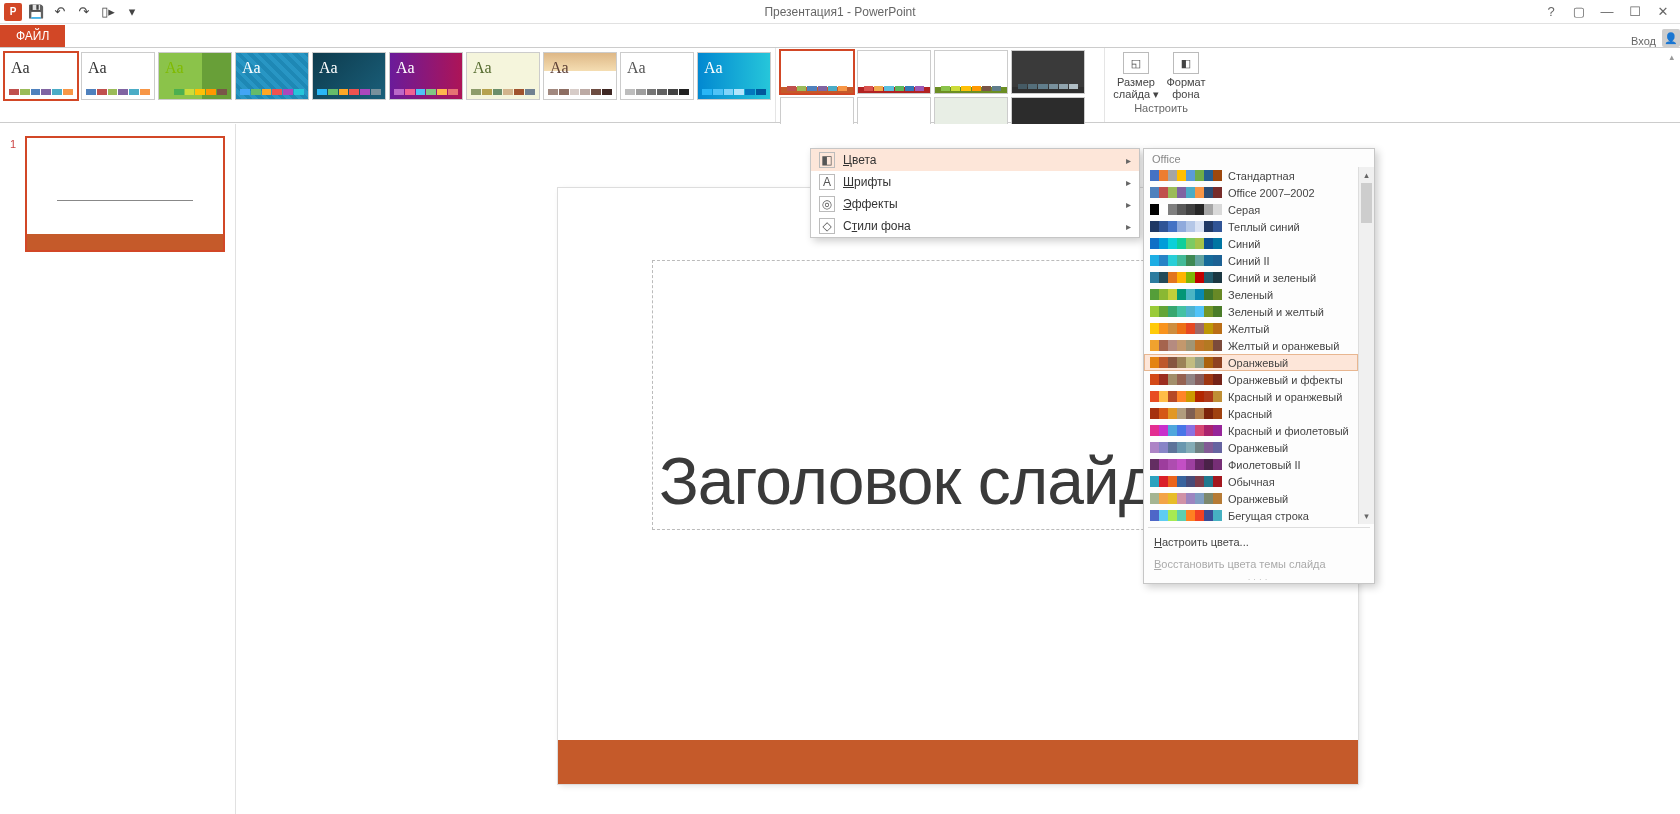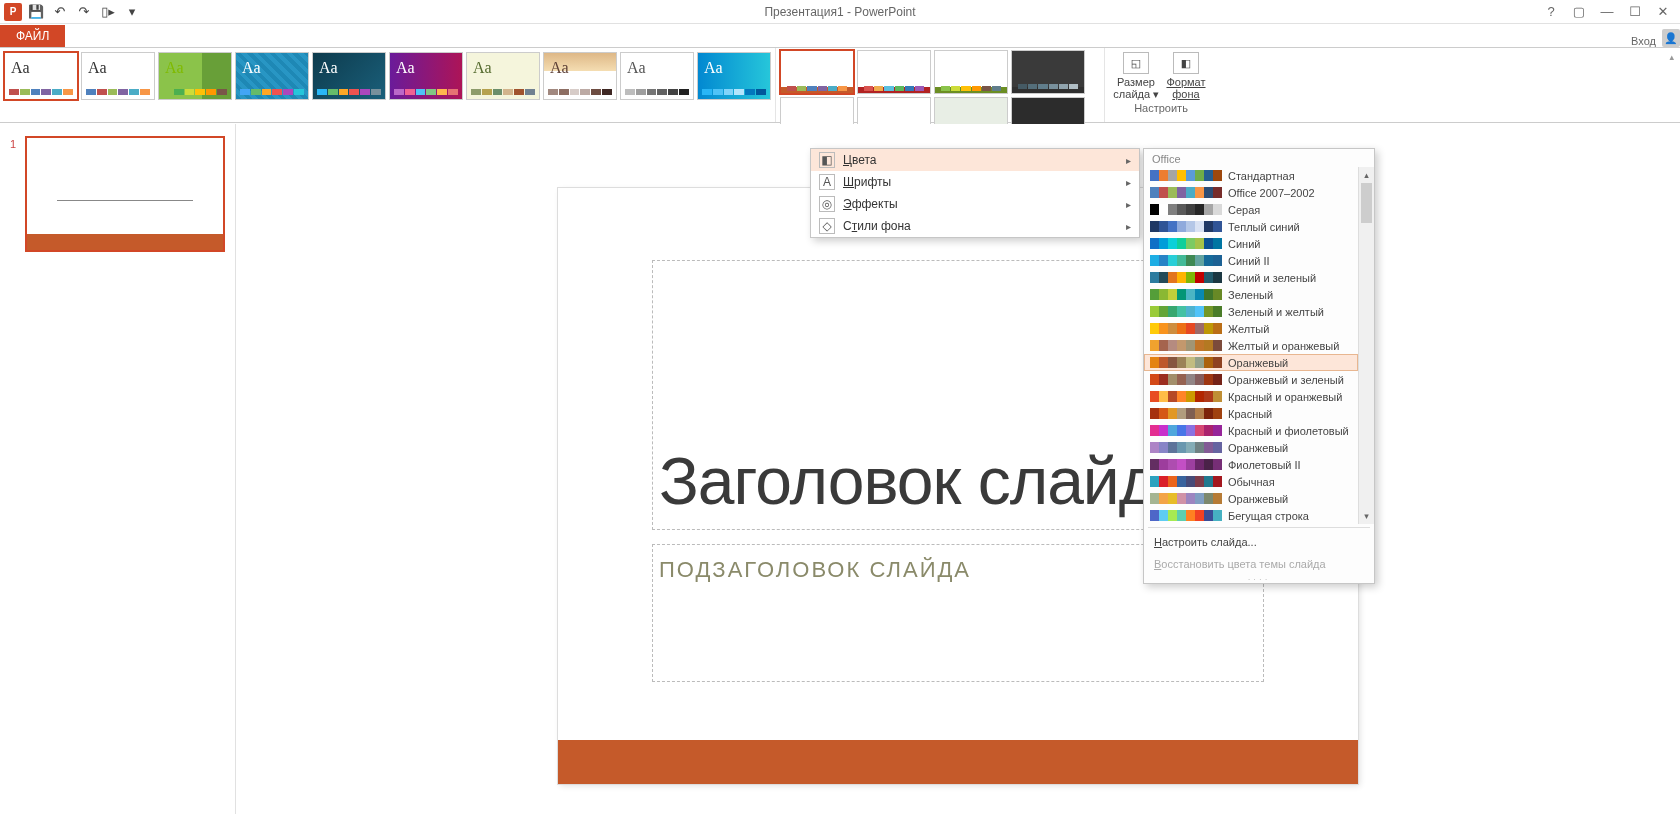--- a/index.html
+++ b/index.html
@@ -325,43 +325,40 @@
   </div>
   <div class="customize-group">
     <div class="cust-row">
       <div class="cust-btn">
         <div class="cust-icon">◱</div>
         <span style="white-space:pre-line;">Размер
 слайда ▾</span>
       </div>
       <div class="cust-btn">
         <div class="cust-icon">◧</div>
-        <span style="white-space:pre-line;text-decoration:underline;">Формат
+        <span style="white-space:pre-line;">Формат
 фона</span>
       </div>
     </div>
     <div class="group-label">Настроить</div>
   </div>
 </div>
 
 <div class="workspace">
   <div class="thumb-panel">
     <span class="slide-num">1</span>
     <div class="slide-thumb">
       <div class="st-line"></div>
       <div class="st-footer"></div>
     </div>
   </div>
   <div class="editor">
     <div class="slide">
       <div class="title-ph">
         <span>Заголовок слайда</span>
-      </div>
-      <div class="sub-ph">
-        <span>Подзаголовок слайда</span>
       </div>
       <div class="slide-footer"></div>
     </div>
   </div>
 </div>
 
 <div class="variants-menu" id="variants-menu">
     <div class="vm-item hover">
       <div class="vm-icon">◧</div>
       <span><span style="text-decoration:underline">Ц</span>вета</span>
@@ -548,21 +545,21 @@
           <div class="cm-swatches">
             <span style="background: rgb(211, 72, 23);"></span>
             <span style="background: rgb(155, 45, 31);"></span>
             <span style="background: rgb(162, 142, 106);"></span>
             <span style="background: rgb(149, 98, 81);"></span>
             <span style="background: rgb(145, 132, 133);"></span>
             <span style="background: rgb(133, 93, 93);"></span>
             <span style="background: rgb(158, 54, 17);"></span>
             <span style="background: rgb(116, 34, 23);"></span>
           </div>
-          <span>Оранжевый и зеленый</span>
+          <span>Оранжевый и ффекты</span>
         </div>
         <div class="cm-row">
           <div class="cm-swatches">
             <span style="background: rgb(232, 76, 34);"></span>
             <span style="background: rgb(255, 189, 71);"></span>
             <span style="background: rgb(182, 73, 38);"></span>
             <span style="background: rgb(255, 132, 39);"></span>
             <span style="background: rgb(204, 153, 0);"></span>
             <span style="background: rgb(178, 38, 0);"></span>
             <span style="background: rgb(174, 57, 25);"></span>
@@ -662,16 +659,16 @@
           <span>Бегущая строка</span>
         </div>
       </div>
     <div class="cm-scrollbar">
       <div class="cm-sb-up">▴</div>
       <div class="cm-sb-thumb"></div>
       <div class="cm-sb-dn" style="position:absolute;bottom:0;left:0;right:0;">▾</div>
     </div>
   </div>
   <div class="cm-sep"></div>
-  <div class="cm-cmd"><span style="text-decoration:underline;">Н</span><span id="cust-rest">астроить слайда...</span></div>
+  <div class="cm-cmd"><span style="text-decoration:underline;">Н</span><span id="cust-rest">астроить цвета...</span></div>
   <div class="cm-cmd disabled"><span style="text-decoration:underline;">В</span><span id="reset-rest">осстановить цвета темы слайда</span></div>
   <div class="cm-grip">····</div>
 </div>
 
 </body></html>

